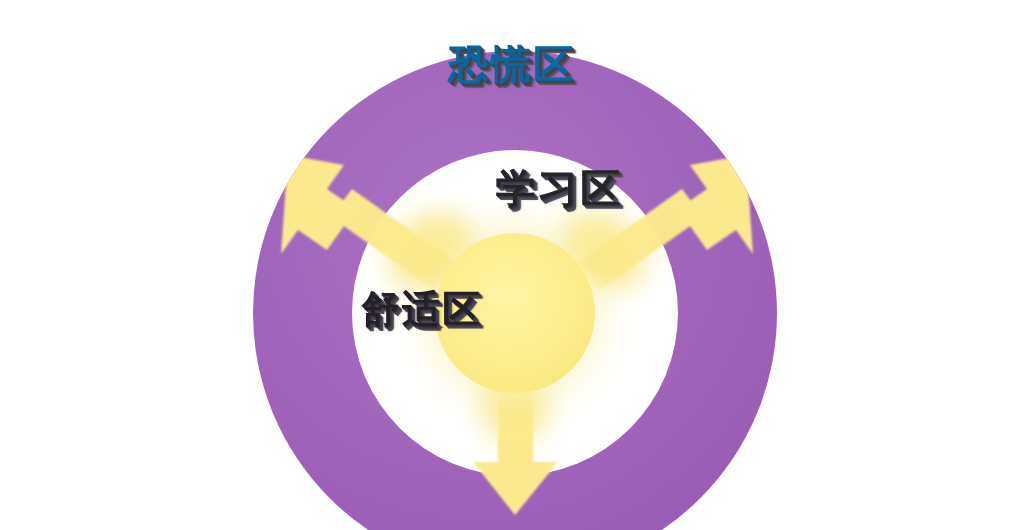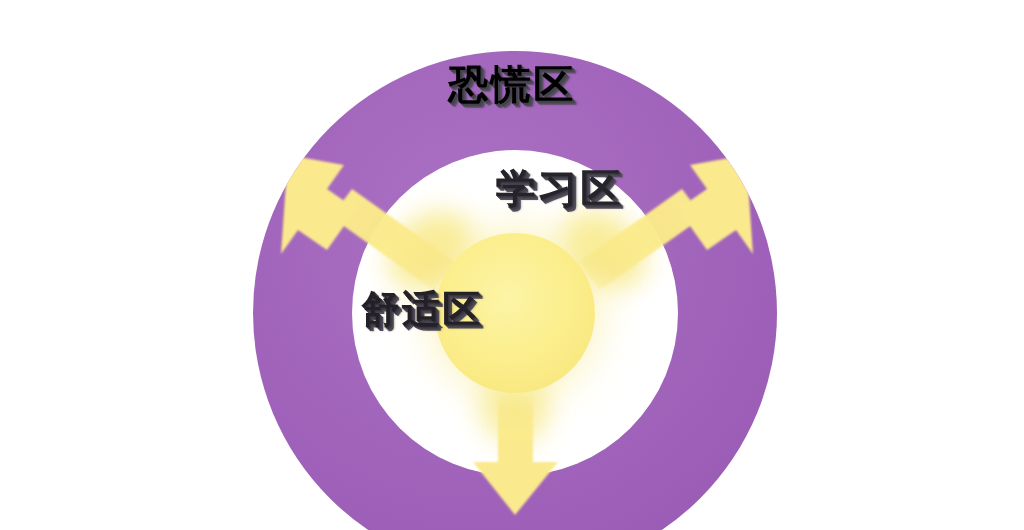--- a/index.html
+++ b/index.html
@@ -40,28 +40,27 @@
     letter-spacing: 0.06em;
     line-height: 1;
     user-select: none;
   }
 
   #label-panic {
     left: 0;
     width: 1024px;
     top: 44px;
     font-size: 40px;
-    color: #000000;
+    color: #0369a1;
     text-shadow:
        1px 1px 0 #46414f,
        2px 2px 0 #46414f,
        3px 3px 0 #514c59,
        4px 4px 0 #5b5563,
        5px 4px 2px rgba(60,40,80,0.35);
-    margin-top: 20px;
   }
 
   #label-learning {
     left: 0;
     width: 1024px;
     top: 168px;
     font-size: 40px;
     color: #26242b;
     text-shadow:
        1px 1px 0 #3a3741,

